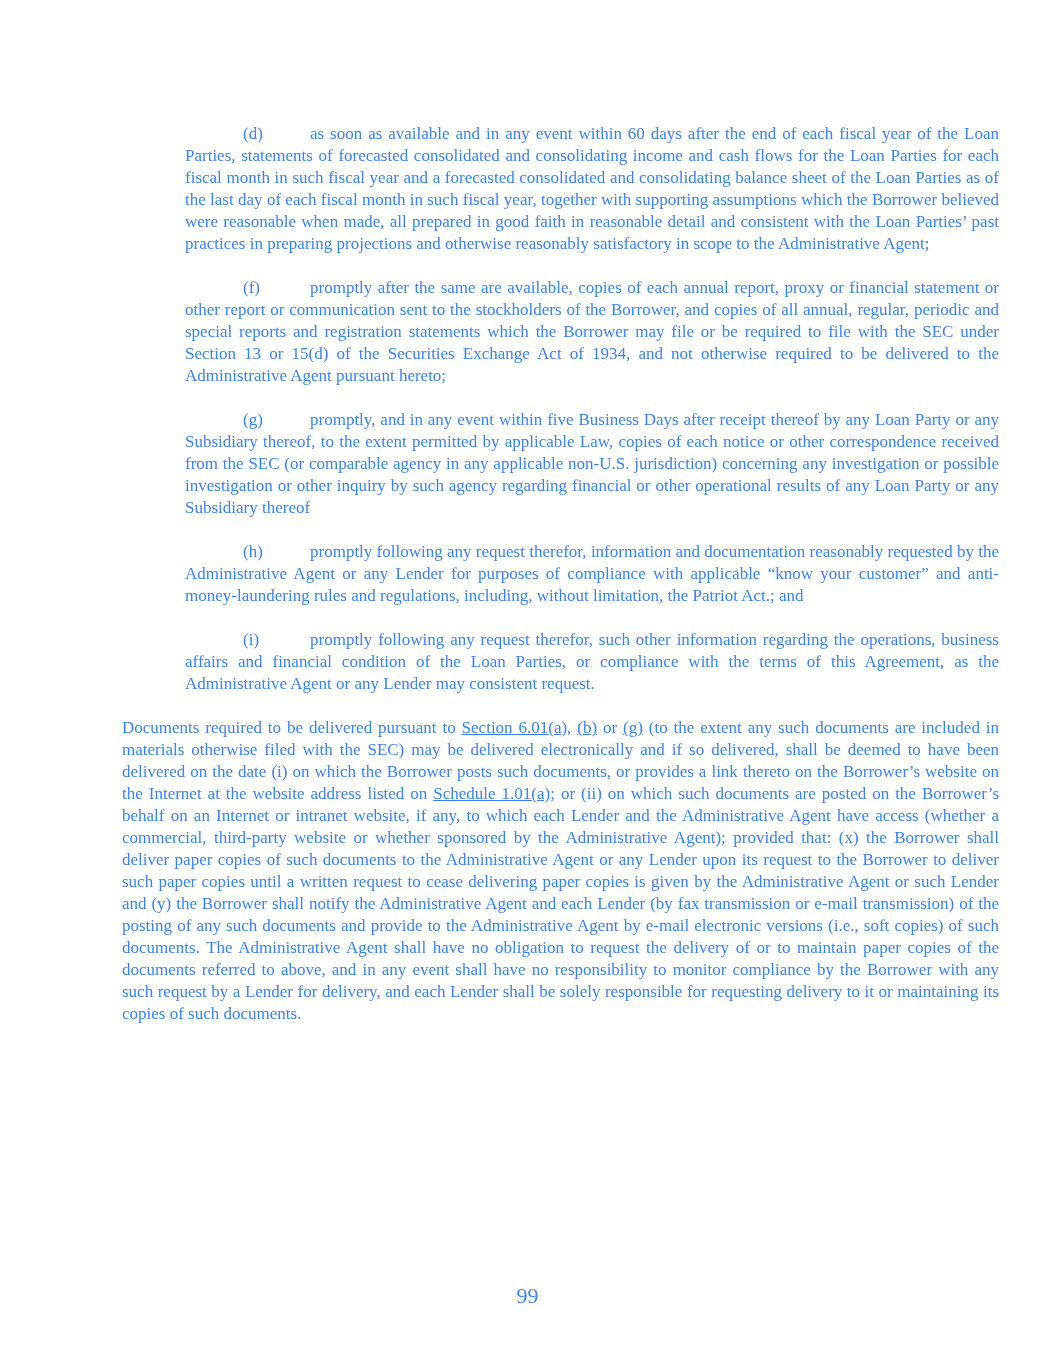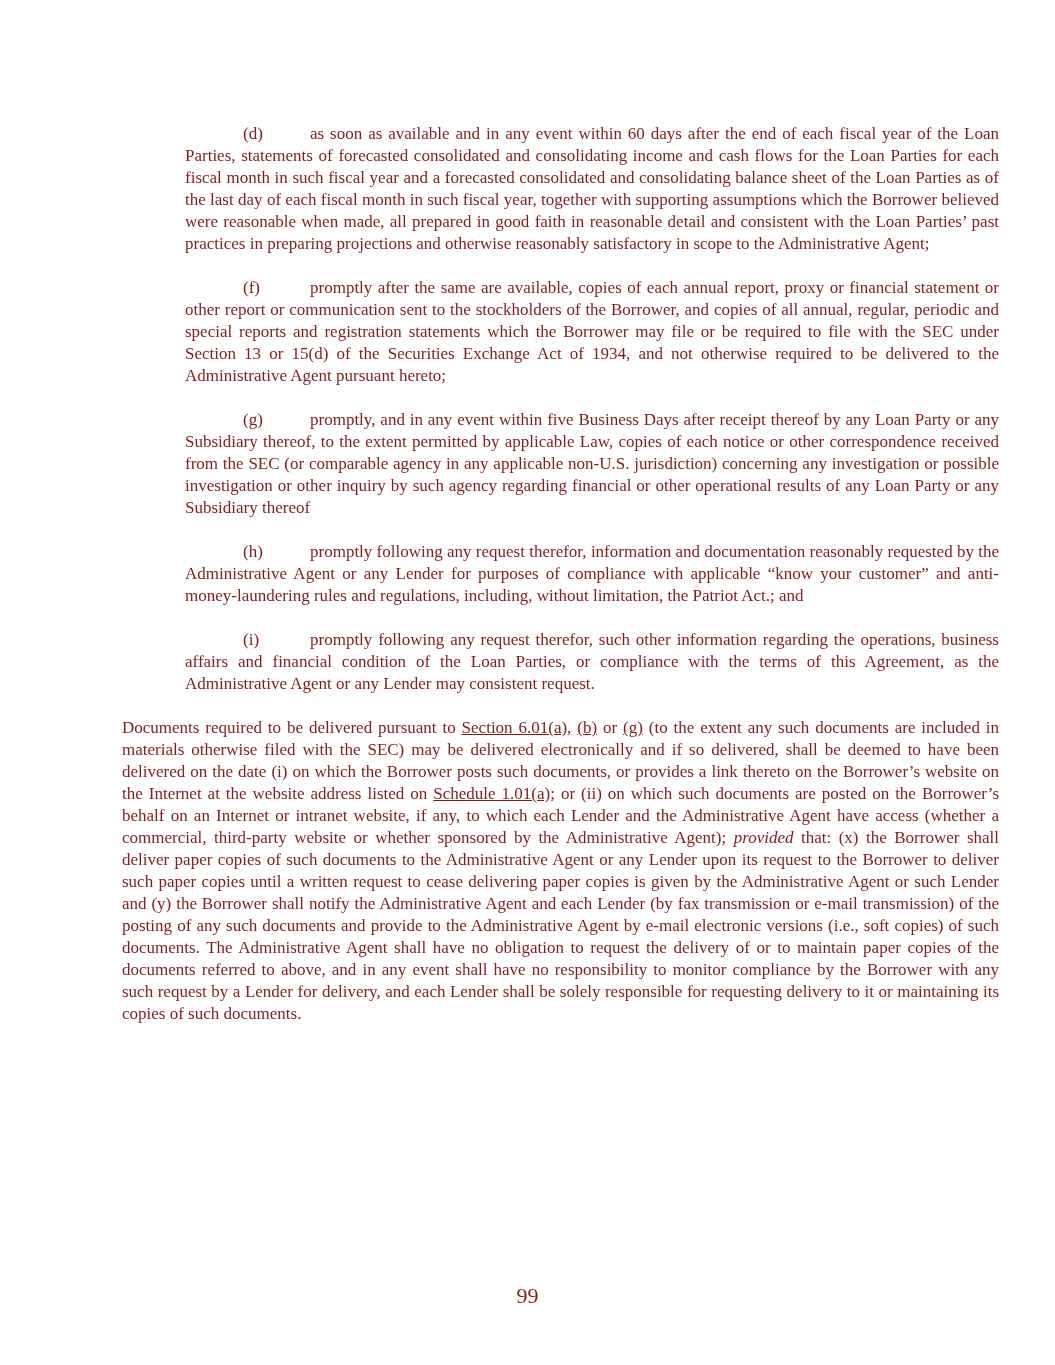--- a/index.html
+++ b/index.html
@@ -5,21 +5,21 @@
   html, body {
     margin: 0;
     padding: 0;
     background: #ffffff;
   }
   .page {
     position: relative;
     width: 1055px;
     height: 1365px;
     background: #ffffff;
-    color: #7f1d1d;
+    color: #3b82f6;
     font-family: "Liberation Serif", "DejaVu Serif", serif;
     font-size: 17px;
     line-height: 22px;
     box-sizing: border-box;
     padding: 123px 56px 0 122px;
     overflow: hidden;
   }
   p {
     margin: 0 0 22px 0;
     text-align: justify;
@@ -31,21 +31,21 @@
     display: inline-block;
     width: 125px;
     padding-left: 58px;
     box-sizing: border-box;
   }
   p.closing {
     margin-top: 16px;
     margin-bottom: 0;
   }
   .underline { text-decoration: underline; }
-  .italic { font-style: italic; }
+  .italic { }
   .pageno {
     position: absolute;
     bottom: 58px;
     left: 0;
     width: 100%;
     text-align: center;
     font-size: 22px;
   }
 </style>
 </head>

